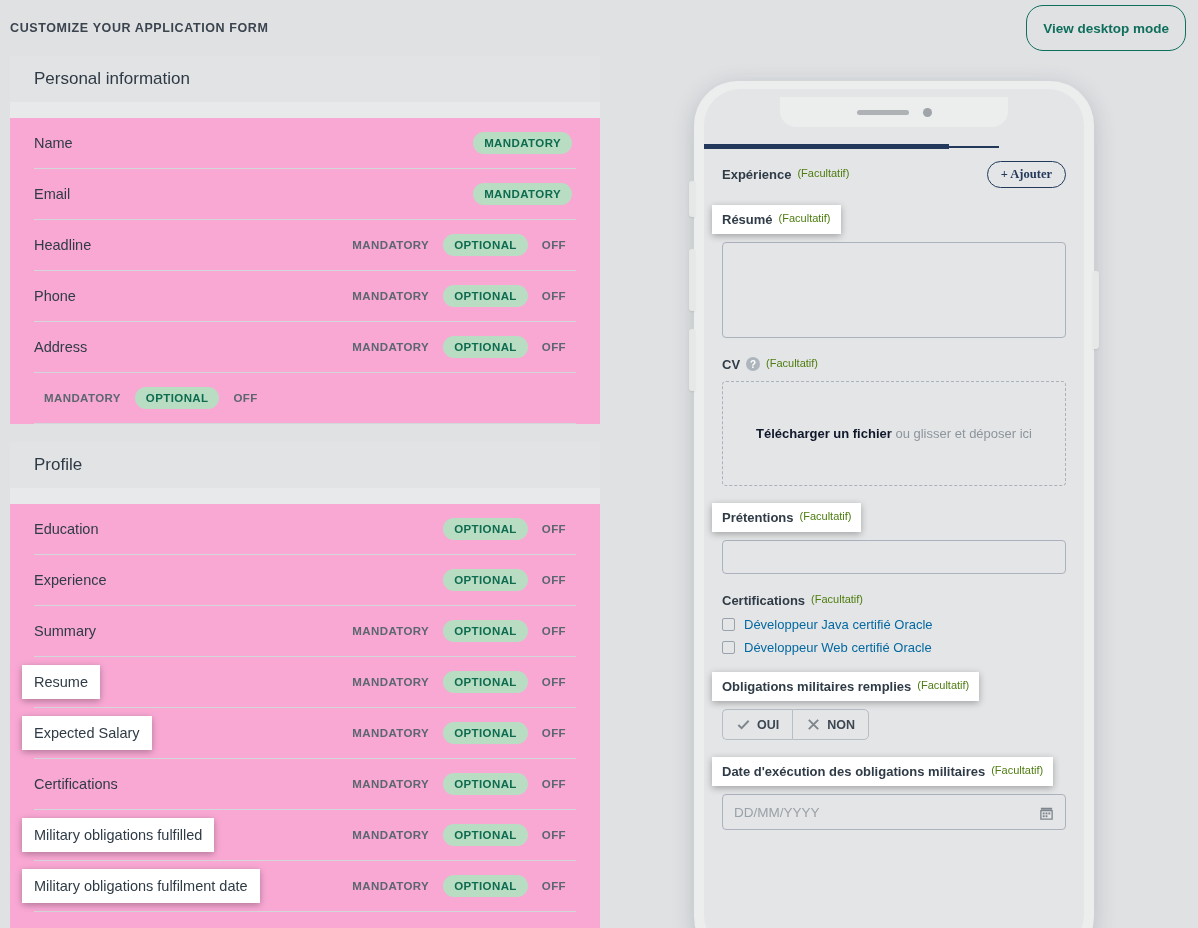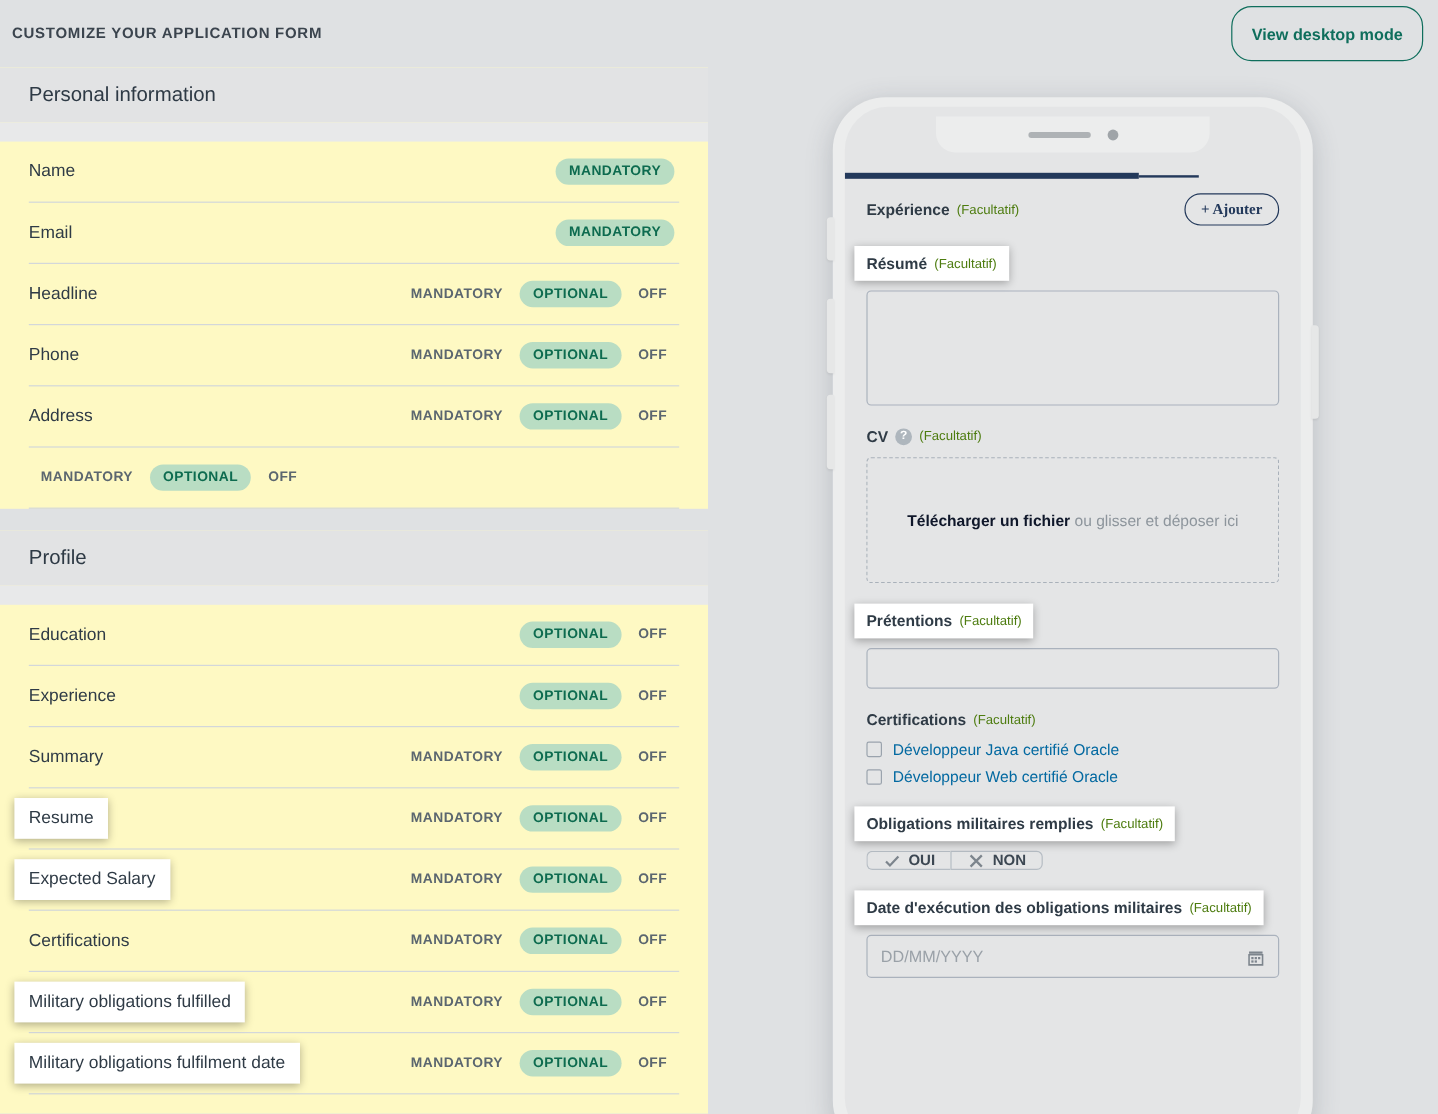--- a/index.html
+++ b/index.html
@@ -24,23 +24,23 @@
   .desktop-btn {
     border: 1px solid #0f6e5c; color: #0f6e5c; background: transparent;
     border-radius: 17px; height: 46px; padding: 0 16px;
     font-size: 13.5px; font-weight: bold;
     font-family: "Liberation Sans", sans-serif; cursor: pointer;
     display: flex; align-items: center;
   }
 
   
   .left-panel {
-    position: absolute; top: 56px; left: 0;
+    position: absolute; top: 56px; left: 10px;
     width: 590px; height: 872px;
-    background: #fef9c3;
+    background: #f9a8d4;
     overflow: hidden;
   }
   .section-head {
     height: 46px; background: #e2e3e4;
     display: flex; align-items: center;
     padding: 0 24px; color: #2e3a45;
     font-size: 17px;
   }
   .sec-gap { height: 16px; background: #e8e9ea; }
   .panel-gap { height: 18px; background: #dfe1e3; }
@@ -131,21 +131,21 @@
   }
   .progress-a { position: absolute; left: 0; top: 0; height: 5px; width: 245px; background: #23395b; }
   .progress-b { position: absolute; left: 245px; top: 1.5px; height: 2px; width: 50px; background: #23395b; }
 
   .form { position: absolute; left: 0; top: 60px; width: 380px; padding: 0 18px; }
 
   .fld { margin-top: 17px; position: relative; }
   .fld:first-child { margin-top: 12px; }
   .flabel {
     font-size: 13px; color: #2f3b46; font-weight: bold;
-    display: inline-flex; align-items: center; gap: 6px;
+    display: inline-flex; gap: 6px;
   }
   .flabel .opt-tag { font-weight: normal; color: #4d7c0f; font-size: 11px; }
   .flabel.hl {
     background: #fff; box-shadow: 0 2px 7px rgba(0,0,0,.30);
     padding: 7px 10px; margin-left: -10px; position: relative; z-index: 5;
   }
   .rowflex { display: flex; align-items: center; justify-content: space-between; }
   .add-btn {
     border: 1px solid #23395b; color: #23395b; background: transparent;
     border-radius: 15px; height: 27px; padding: 0 13px;
@@ -175,21 +175,21 @@
   .dropzone b { color: #0f172a; }
   .cbrow { display: flex; align-items: center; gap: 9px; margin-top: 8px; }
   .cbox {
     width: 13px; height: 13px; border: 1px solid #9aa3ad;
     border-radius: 2px; background: transparent; flex: 0 0 auto;
   }
   .cbtext { font-size: 13px; color: #0369a1; }
   .seg { display: flex; margin-top: 8px; }
   .seg button {
     display: flex; align-items: center; gap: 6px;
-    height: 16px; padding: 0 13px;
+    height: 31px; padding: 0 13px;
     border: 1px solid #b6bdc4; background: transparent;
     font-size: 12.5px; font-weight: bold; color: #3c4752;
     font-family: "Liberation Sans", sans-serif; cursor: pointer;
   }
   .seg button:first-child { border-radius: 5px 0 0 5px; border-right: none; }
   .seg button:last-child  { border-radius: 0 5px 5px 0; }
   .dateinput {
     margin-top: 8px; width: 100%; height: 36px;
     border: 1px solid #aab2bd; border-radius: 4px;
     display: flex; align-items: center; justify-content: space-between;

